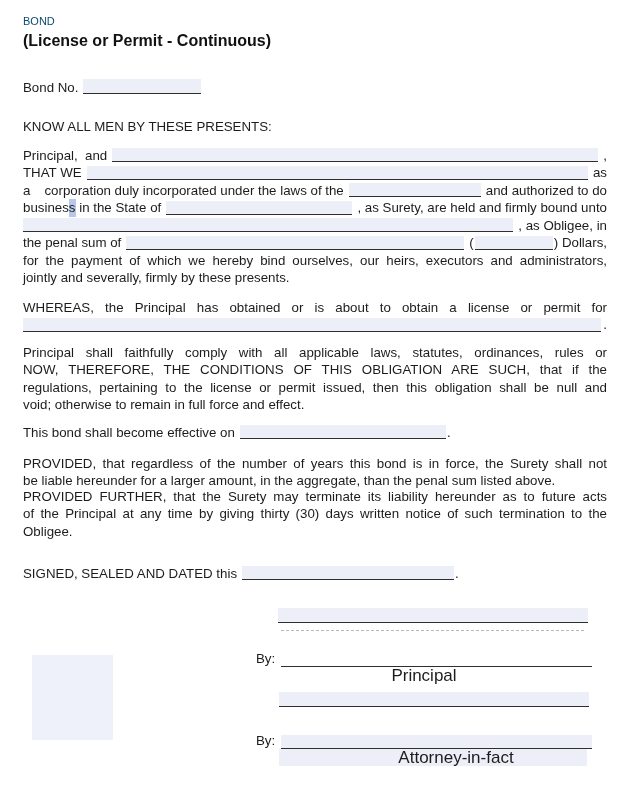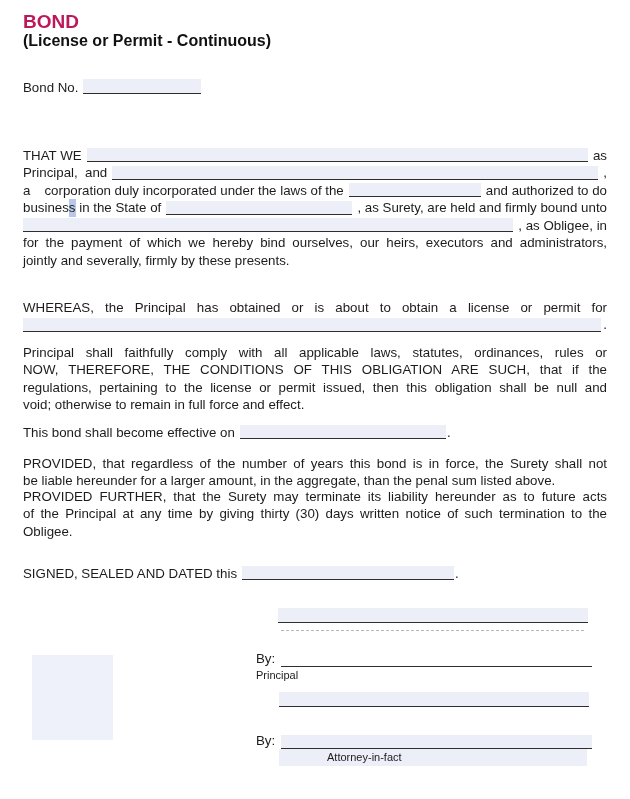--- a/index.html
+++ b/index.html
@@ -20,21 +20,21 @@
   .jl{text-align:justify;text-align-last:justify;}
   input.blank{
     font:inherit;color:inherit;border:none;outline:none;box-sizing:border-box;
     background:var(--field-highlight);
     border-bottom:1px solid var(--underline);
     height:14px;padding:0 2px;margin:0 5px 2px 5px;min-width:0;align-self:flex-end;
   }
   input.blank.plain{background:transparent;}
   .grow{flex:1 1 auto;}
   #hdr{top:12px;}
-  .title{font-weight:bold;font-size:19px;line-height:19px;color:#be185d;}
+  .title{font-weight:normal;font-size:11px;line-height:19px;color:#0c4a6e;}
   .subtitle{font-weight:bold;font-size:16px;line-height:19px;color:#111;}
   #bondno{top:77px;height:19px;}
   #bondno input{width:118px;height:15px;}
   #know{top:118px;}
   #para1{top:147px;}
   #whereas{top:299px;}
   #nowp{top:344px;}
   #effective{top:424px;}
   #effective input{width:206px;}
   #prov1{top:455px;}
@@ -44,69 +44,77 @@
   .a-gap{margin-right:14px;}
   .s-hl{background:var(--char-highlight);}
   .paren-field{width:78px;flex:0 0 auto;}
   #sig-a{position:absolute;left:278px;top:608px;width:310px;height:15px;margin:0;}
   #sig-a-dash{position:absolute;left:281px;top:630px;width:303px;height:0;border-top:1px dashed #b8b8b8;}
   #seal{position:absolute;left:32px;top:655px;width:81px;height:85px;background:var(--seal-highlight);}
   .byrow{position:absolute;left:256px;width:336px;display:flex;align-items:flex-end;height:16px;line-height:16px;justify-content:flex-end;}
   #by1{top:651px;}
   #by2{top:733px;}
   .byrow input{flex:1 1 auto;margin:0 0 0 6px;height:14px;}
-  .rolelabel{position:absolute;text-align:left;font-size:11px;line-height:15px;color:#1c1c1c;}
+  .rolelabel{position:absolute;text-align:center;font-size:17px;line-height:15px;color:#1c1c1c;}
   #role1{left:256px;top:668px;width:336px;}
   #sig-b{position:absolute;left:279px;top:692px;width:310px;height:15px;margin:0;}
   #role2strip{position:absolute;left:279px;top:749px;width:308px;height:17px;background:var(--field-highlight);}
   #role2strip .rolelabel{position:static;display:block;padding:1px 2px 15px 0;margin-left:48px;}
 </style>
 </head>
 <body>
 
 <div class="page">
 
   <div id="hdr" class="abs">
     <div class="title">BOND</div>
     <div class="subtitle">(License or Permit - Continuous)</div>
   </div>
 
   <div id="bondno" class="abs frow">
     <span class="t">Bond No.</span>
     <input class="blank" type="text" value="" style="">
   </div>
 
+  <div id="know" class="abs line">KNOW ALL MEN BY THESE PRESENTS:</div>
 
   <div id="para1" class="abs">
+    <div class="frow">
+      <span class="t">Principal,  and</span>
+      <input class="blank grow" type="text" value="" style="">
+      <span class="t">,</span>
+    </div>
     <div class="frow">
       <span class="t">THAT WE</span>
       <input class="blank grow" type="text" value="" style="">
       <span class="t">as</span>
-    </div>
-    <div class="frow">
-      <span class="t">Principal,  and</span>
-      <input class="blank grow" type="text" value="" style="">
-      <span class="t">,</span>
     </div>
     <div class="frow">
       <span class="t a-gap">a</span>
       <span class="t">corporation duly incorporated under the laws of the</span>
       <input class="blank grow" type="text" value="" style="">
       <span class="t">and authorized to do</span>
     </div>
     <div class="frow">
       <span class="t">busines</span>
         <span class="t s-hl">s</span>
         <span class="t"> in the State of</span>
       <input class="blank grow" type="text" value="" style="">
       <span class="t">, as Surety, are held and firmly bound unto</span>
     </div>
     <div class="frow">
       <input class="blank grow" type="text" style="margin-left: 0px;" value="">
       <span class="t">, as Obligee, in</span>
+    </div>
+    <div class="frow">
+      <span class="t">the penal sum of</span>
+      <input class="blank grow" type="text" value="" style="">
+      <span class="t">(</span>
+      <input class="blank paren-field" type="text" style="margin: 0px 1px 2px;" value="">
+      <span class="t">) Dollars,</span>
     </div>
     <div class="line jl">for the payment of which we hereby bind ourselves, our heirs, executors and administrators,</div>
     <div class="line">jointly and severally, firmly by these presents.</div>
   </div>
 
   <div id="whereas" class="abs">
     <div class="line jl">WHEREAS, the Principal has obtained or is about to obtain a license or permit for</div>
     <div class="frow">
       <input class="blank grow" type="text" style="margin-left: 0px; margin-right: 2px;" value="">
       <span class="t">.</span>

